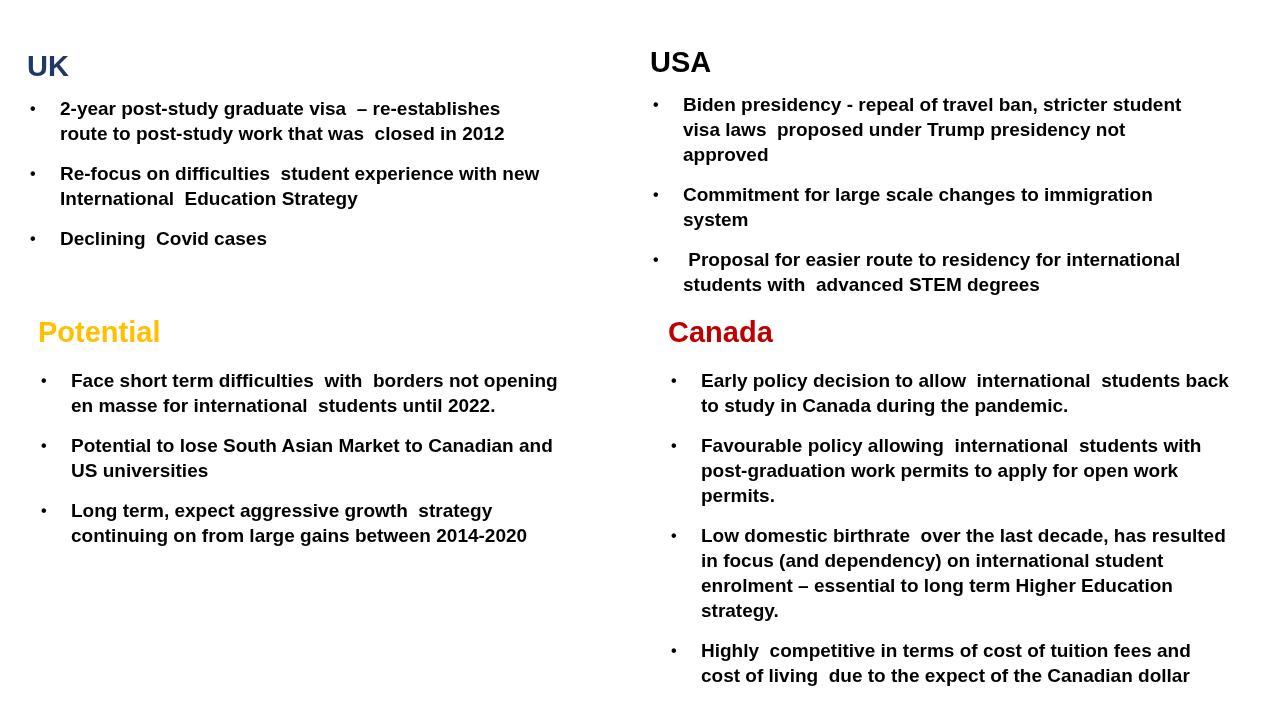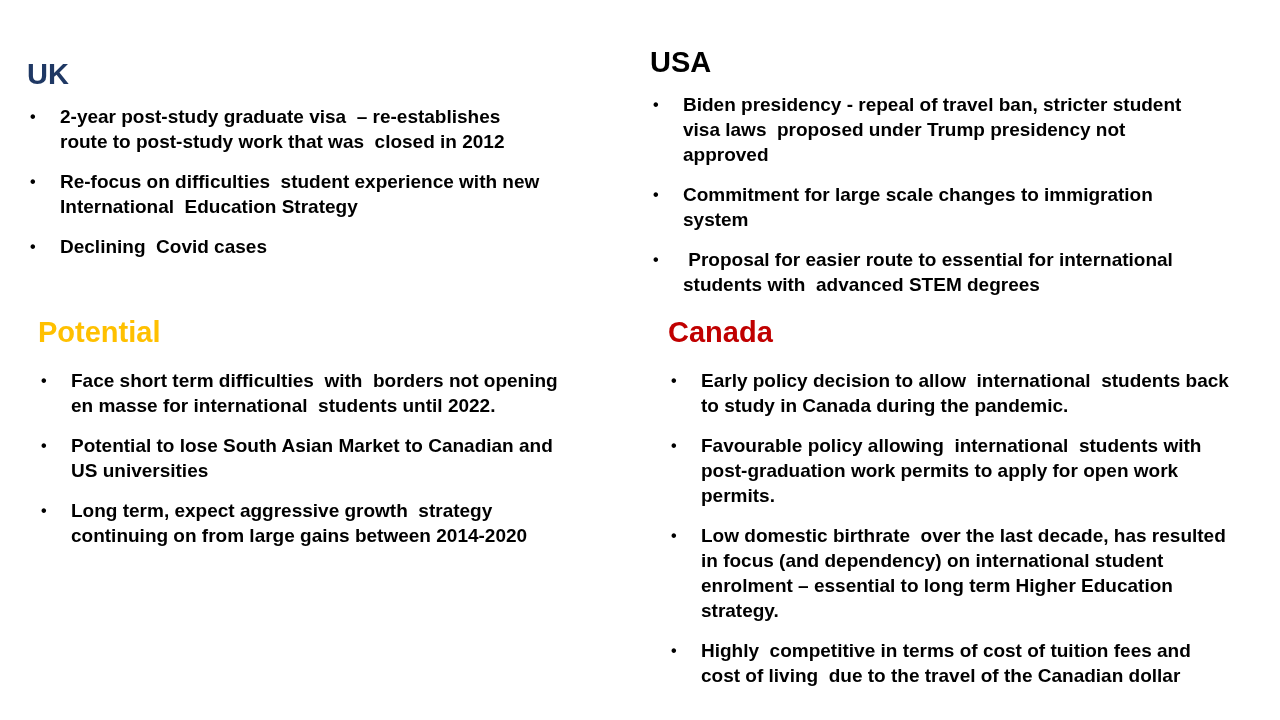--- a/index.html
+++ b/index.html
@@ -33,21 +33,21 @@
     flex: 0 0 33px;
     font-size: 16px;
     line-height: 25px;
     padding-left: 3px;
     box-sizing: border-box;
   }
   .btext {
     flex: 1 1 auto;
     white-space: pre-wrap;
   }
-  .uk        { left: 27px;  top: 58px;  width: 523px; }
+  .uk        { left: 27px;  top: 50px;  width: 523px; }
   .usa       { left: 650px; top: 46px;  width: 538px; }
   .australia { left: 38px;  top: 316px; width: 522px; }
   .canada    { left: 668px; top: 316px; width: 563px; }
 </style>
 </head>
 <body>
 
 <div class="slide">
 
   <section class="quadrant uk">
@@ -74,21 +74,21 @@
       <li>
         <span class="marker">•</span>
         <span class="btext">Biden presidency - repeal of travel ban, stricter student visa laws  proposed under Trump presidency not approved</span>
       </li>
       <li>
         <span class="marker">•</span>
         <span class="btext">Commitment for large scale changes to immigration system</span>
       </li>
       <li>
         <span class="marker">•</span>
-        <span class="btext"> Proposal for easier route to essential for international students with  advanced STEM degrees</span>
+        <span class="btext"> Proposal for easier route to residency for international students with  advanced STEM degrees</span>
       </li>
     </ul>
   </section>
 
   <section class="quadrant bottom australia">
     <h2 style="color: rgb(255, 192, 0);">Potential</h2>
     <ul class="bullets">
       <li>
         <span class="marker">•</span>
         <span class="btext">Face short term difficulties  with  borders not opening en masse for international  students until 2022.</span>
@@ -114,18 +114,18 @@
       <li>
         <span class="marker">•</span>
         <span class="btext">Favourable policy allowing  international  students with  post-graduation work permits to apply for open work permits.</span>
       </li>
       <li>
         <span class="marker">•</span>
         <span class="btext">Low domestic birthrate  over the last decade, has resulted in focus (and dependency) on international student enrolment – essential to long term Higher Education strategy.</span>
       </li>
       <li>
         <span class="marker">•</span>
-        <span class="btext">Highly  competitive in terms of cost of tuition fees and cost of living  due to the travel of the Canadian dollar</span>
+        <span class="btext">Highly  competitive in terms of cost of tuition fees and cost of living  due to the expect of the Canadian dollar</span>
       </li>
     </ul>
   </section>
 
 </div>
 
 </body></html>

